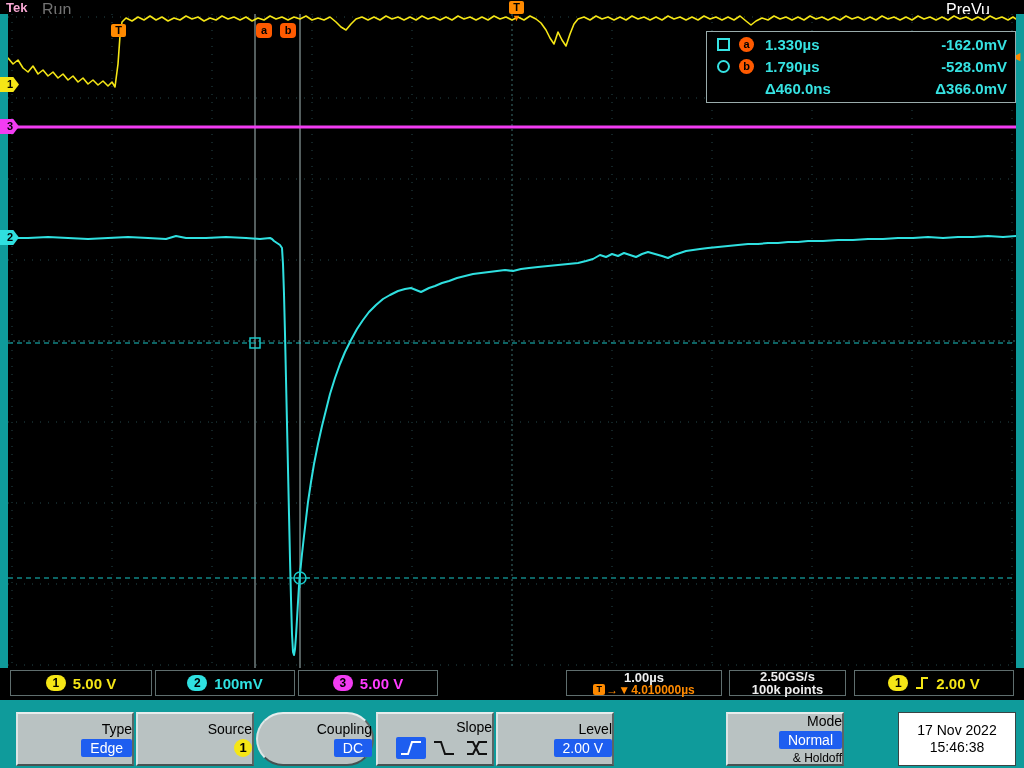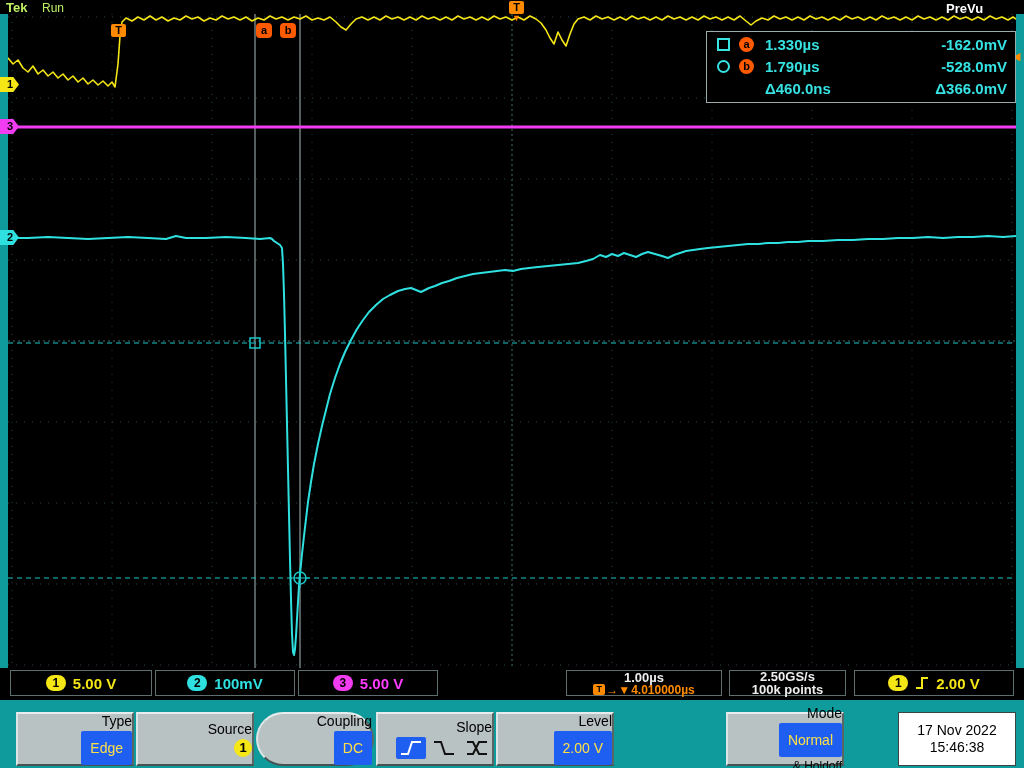--- a/index.html
+++ b/index.html
@@ -5,23 +5,23 @@
   html,body{margin:0;padding:0;}
   body{
     width:1024px;height:768px;position:relative;overflow:hidden;
     background:#0f9b9b;
     font-family:"Liberation Sans","DejaVu Sans",sans-serif;
     -webkit-font-smoothing:antialiased;
   }
   .abs{position:absolute;}
   
   .topbar{left:0;top:0;width:1024px;height:14px;background:#000;color:#fff;}
-  .tek-logo{left:6px;top:0px;font-size:13px;font-weight:bold;color:#bef264;}
-  .run-status{left:42px;top:1px;font-size:12px;color:#bef264;}
-  .acq-status{left:946px;top:1px;font-size:13px;color:#fff;font-weight:bold;}
+  .tek-logo{left:6px;top:0px;font-size:13px;font-weight:bold;color:#f9a8d4;}
+  .run-status{left:42px;top:1px;font-size:16px;color:#737373;}
+  .acq-status{left:946px;top:1px;font-size:16px;color:#fff;}
   
   .grat{left:8px;top:14px;width:1008px;height:654px;background:#000;}
   
   .trig-flag{width:15px;height:13px;background:#ff8a00;color:#000;
     font-size:11px;font-weight:bold;text-align:center;line-height:13px;border-radius:2px;}
   .trig-arrow{color:#ff8a00;font-size:9px;line-height:9px;}
   .trig-level-arrow{color:#ff8a00;font-size:11px;line-height:11px;}
   
   .cursor-badge{width:16px;height:15px;background:#ff5a00;color:#000;border-radius:4px;
     font-size:11px;font-weight:bold;text-align:center;line-height:15px;}
@@ -60,21 +60,21 @@
   .delay-line{display:flex;align-items:center;gap:1px;}
   .mini-T{display:inline-block;width:12px;height:11px;background:#ff8a00;color:#000;
     font-size:9px;font-weight:bold;text-align:center;line-height:11px;border-radius:2px;}
   
   .menu-btn{position:absolute;top:712px;width:118px;height:54px;background:#b9c2c2;
     border-top:2px solid #e7eded;border-left:2px solid #dde5e5;
     border-bottom:2px solid #475252;border-right:2px solid #5a6565;
     box-sizing:border-box;display:flex;flex-direction:column;align-items:flex-end;
     justify-content:center;gap:2px;color:#000;font-size:14px;}
   .btn-label{font-size:14px;color:#000;}
-  .blue-val{background:#1e5ef0;color:#fde047;padding:8px 9px;border-radius:2px;
+  .blue-val{background:#1e5ef0;color:#ffffff;padding:0 9px;border-radius:2px;
     font-size:14px;line-height:18px;}
   .yellow-circ{display:inline-block;width:18px;height:18px;border-radius:50%;
     background:#f5e616;color:#000;font-size:13px;font-weight:bold;text-align:center;line-height:18px;}
   .slope-row{display:flex;align-items:center;gap:3px;}
   .slope-ico{width:30px;height:22px;display:flex;align-items:center;justify-content:center;border-radius:2px;}
   .slope-sel{background:#1e5ef0;}
   .mode-extra{font-size:12px;color:#000;line-height:14px;}
   .date-box{position:absolute;top:712px;left:898px;width:118px;height:54px;background:#fff;
     border:1px solid #3a4444;box-sizing:border-box;display:flex;flex-direction:column;
     align-items:center;justify-content:center;color:#000;font-size:14px;line-height:17px;}

